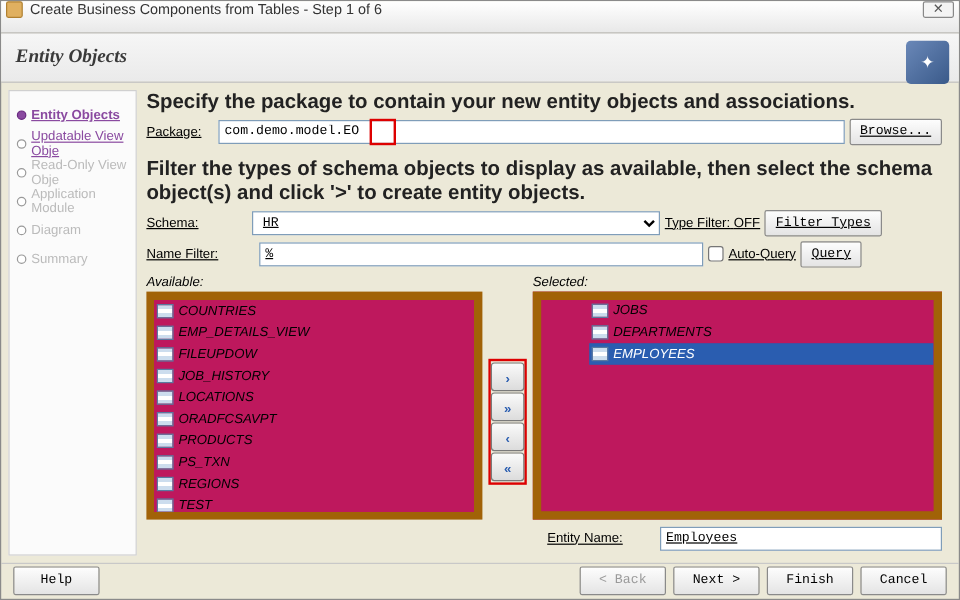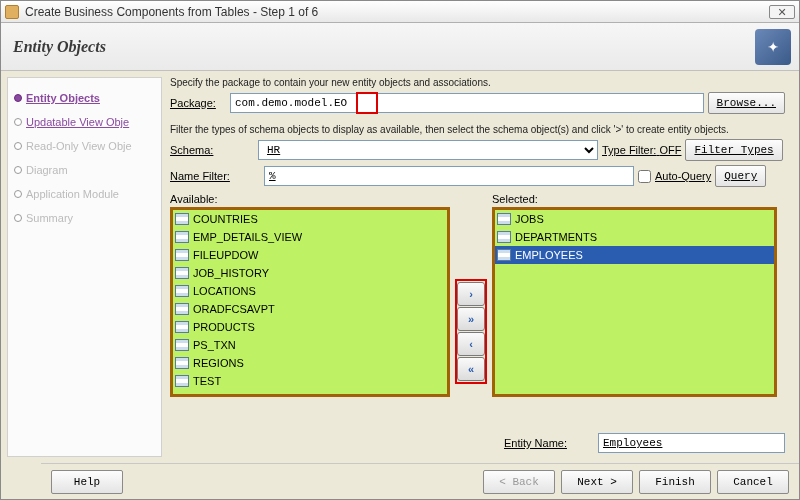--- a/index.html
+++ b/index.html
@@ -1,61 +1,61 @@
 <!DOCTYPE html>
 <html><head>
 <meta charset="utf-8">
 <style>
   * { box-sizing: border-box; margin: 0; padding: 0; font-family: "Tahoma", "MS Sans Serif", sans-serif; font-size: 11px; }
   body { background: #ece9d8; width: 800px; height: 500px; overflow: hidden; }
   .window { width: 800px; height: 500px; border: 1px solid #8a8a8a; background: #ece9d8; display: flex; flex-direction: column; }
-  .titlebar { height: 22px; background: linear-gradient(#fff,#e8e8e8); border-bottom: 1px solid #b0b0b0; display: flex; align-items: center; padding: 0 4px; }
+  .titlebar { height: 32px; background: linear-gradient(#fff,#e8e8e8); border-bottom: 1px solid #b0b0b0; display: flex; padding: 0 4px; }
   .titlebar .appicon { width: 14px; height: 14px; background: #e0b060; border: 1px solid #b08030; border-radius: 2px; margin-right: 6px; }
   .titlebar .title { flex: 1; color: #333; font-size: 12px; }
   .titlebar .closebtn { width: 26px; height: 14px; border: 1px solid #888; border-radius: 2px; background: #f4f4f4; text-align: center; line-height: 12px; color: #555; }
   .header { height: 48px; background: linear-gradient(#f6f6f6,#eaeaea); border-bottom: 1px solid #c0c0c0; display: flex; align-items: center; padding: 0 12px; position: relative; }
   .header h1 { font-size: 16px; font-weight: bold; font-style: italic; color: #3a3a3a; font-family: Georgia, serif; }
   .header .decor { position: absolute; right: 8px; top: 6px; width: 36px; height: 36px; background: linear-gradient(135deg,#6a88b8,#3a5a8a); border-radius: 4px; display: flex; align-items: center; justify-content: center; }
   .header .decor::after { content: "✦"; color: #fff; font-size: 14px; }
   .body { flex: 1; display: flex; padding: 6px; gap: 0; }
   .wizard { width: 155px; border: 1px solid #d0d0d0; background: #fbfbfb; padding: 8px 4px; }
   .wizard .step { display: flex; align-items: center; gap: 4px; height: 24px; padding-left: 2px; font-family: "Courier New", monospace; font-size: 11px; }
   .wizard .dot { width: 8px; height: 8px; border-radius: 50%; border: 1px solid #999; background: #fff; flex-shrink: 0; }
   .wizard .current .dot { background: #8a4aa0; border-color: #6a2a80; }
   .wizard .current a { color: #8a4aa0; font-weight: bold; text-decoration: underline; }
   .wizard .visited a { color: #8a4aa0; text-decoration: underline; }
   .wizard .pending { color: #bbb; }
   .wizard a { color: inherit; }
   .main { flex: 1; padding: 0 8px; display: flex; flex-direction: column; font-family: "Courier New", monospace; }
-  .main p { color: #222; margin-bottom: 4px; font-size: 10px; }
+  .main p { color: #222; margin-bottom: 4px; font-size: 17px; font-weight: bold; }
   .row { display: flex; align-items: center; margin-bottom: 4px; gap: 4px; text-decoration: underline; }
   .lbl { width: 90px; }
   .lbl.short { width: 56px; }
   input.text, select.combo { border: 1px solid #7f9db9; background: #fff; height: 20px; padding: 1px 4px; font-family: "Courier New", monospace; font-size: 11px; }
   input.text { flex: 1; }
   select.combo { flex: 1; }
   button.btn { border: 1px solid #8a8a8a; background: linear-gradient(#fdfdfd,#e4e4e4); height: 22px; padding: 0 8px; font-family: "Courier New", monospace; font-size: 11px; border-radius: 2px; }
   button.btn:disabled { color: #999; }
   .highlight-mark { position: absolute; border: 2px solid #d00; pointer-events: none; }
   .sep { height: 6px; }
   .lists { flex: 1; display: flex; gap: 0; margin-top: 2px; }
-  .listcol { display: flex; flex-direction: column; }
+  .listcol { display: flex; flex-direction: column; font-style: italic; }
   .listlbl { margin-bottom: 2px; }
-  .listbox { border: 3px solid #a16207; background: #bef264; overflow: auto; }
+  .listbox { border: 7px solid #a16207; background: #be185d; overflow: auto; }
   .listbox.av { width: 280px; height: 190px; }
-  .listbox.sel { width: 285px; height: 190px; }
+  .listbox.sel { width: 341px; height: 190px; padding-left: 40px; }
   .listitem { display: flex; align-items: center; gap: 4px; height: 18px; padding: 0 2px; font-family: "Courier New", monospace; }
   .listitem.selected { background: #2a5db0; color: #fff; }
   .tblicon { width: 14px; height: 12px; border: 1px solid #5a7aa0; background: linear-gradient(#cde 33%, #fff 33%, #fff 66%, #cde 66%); flex-shrink: 0; }
   .shuttle { width: 42px; display: flex; flex-direction: column; align-items: center; justify-content: center; padding-top: 42px; }
   .shuttle .redbox { border: 2px solid #d00; padding: 0; }
   .shuttle button { width: 28px; height: 24px; border: 1px solid #7a7a7a; background: linear-gradient(#fafafa,#dcdcdc); color: #2a5db0; font-size: 13px; font-weight: bold; margin: 1px 0; border-radius: 3px; display: block; }
   .shuttle button.rev { color: #2a5db0; }
   .entityrow { margin-top: 6px; }
-  .footer { height: 36px; border-top: 1px solid #c8c8c8; display: flex; align-items: center; padding: 0 10px; gap: 6px; margin-left: 40px; }
+  .footer { height: 36px; border-top: 1px solid #c8c8c8; display: flex; align-items: center; padding: 0 10px; gap: 6px; }
   .footer .spacer { flex: 1; }
   .footer button { min-width: 72px; height: 24px; border: 1px solid #8a8a8a; background: linear-gradient(#fdfdfd,#e4e4e4); border-radius: 2px; font-family: "Courier New", monospace; font-size: 11px; }
   .footer button:disabled { color: #9a9a9a; }
   .checkbox { width: 13px; height: 13px; }
   .tf { white-space: nowrap; }
 </style>
 </head>
 <body>
 
 <div class="window">
@@ -79,25 +79,25 @@
       <div class="step visited">
           <span class="dot"></span>
           <a>Updatable View Obje</a>
         </div>
       <div class="step pending">
           <span class="dot"></span>
           <span>Read-Only View Obje</span>
         </div>
       <div class="step pending">
           <span class="dot"></span>
+          <span>Application Module</span>
+        </div>
+      <div class="step pending">
+          <span class="dot"></span>
           <span>Diagram</span>
-        </div>
-      <div class="step pending">
-          <span class="dot"></span>
-          <span>Application Module</span>
         </div>
       <div class="step pending">
           <span class="dot"></span>
           <span>Summary</span>
         </div>
     </div>
 
     <div class="main">
       <p>Specify the package to contain your new entity objects and associations.</p>
       <div class="row">

